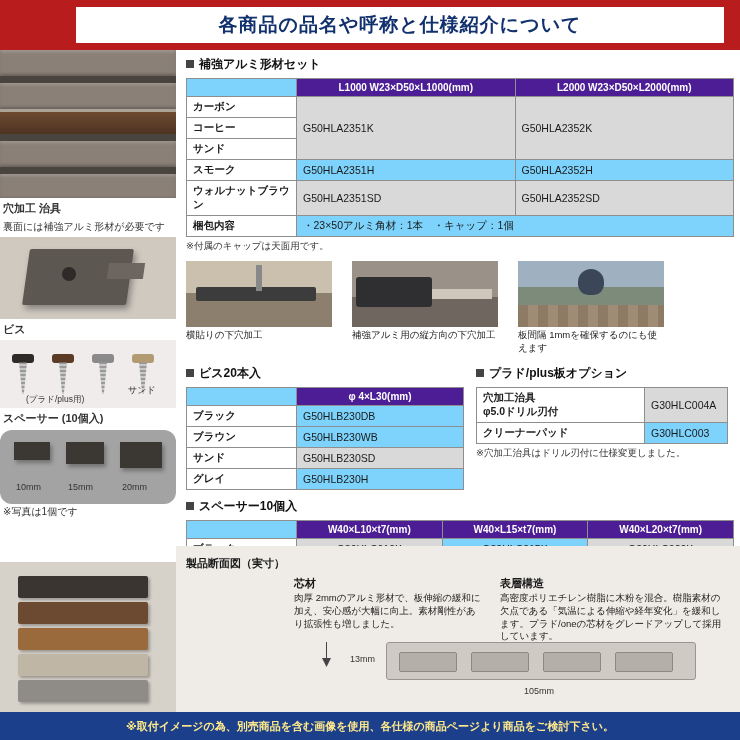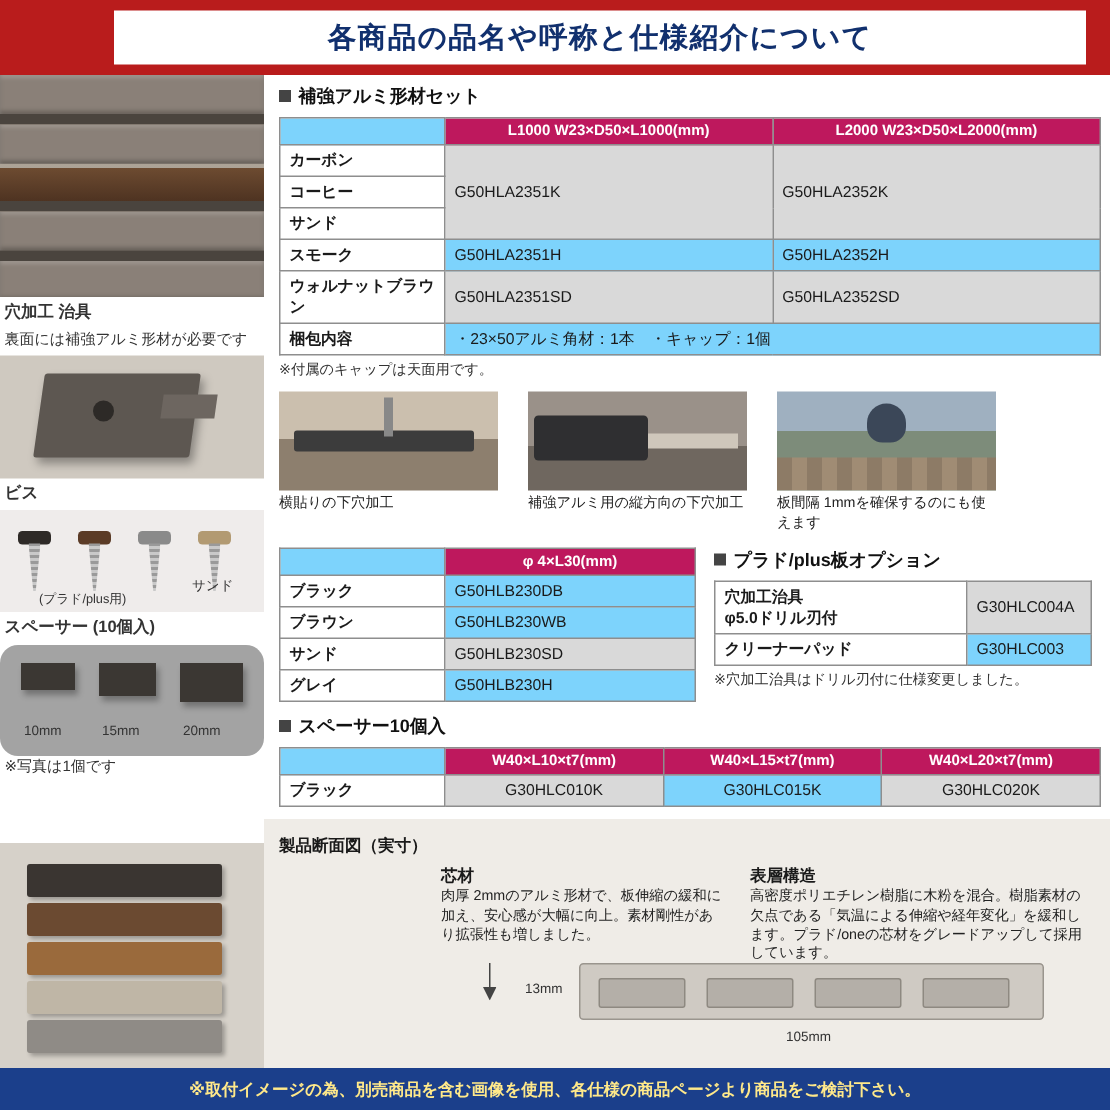--- a/index.html
+++ b/index.html
@@ -87,21 +87,21 @@
     box-shadow:2px 2px 3px rgba(0,0,0,.28);
   }
   
   .content { position:absolute; left:186px; top:56px; width:548px; }
   .sec-title { font-size:12px; font-weight:bold; margin:0 0 5px 0; color:#111; }
   .sec-title .sq {
     display:inline-block; width:8px; height:8px; background:#444; margin-right:5px;
   }
   table { border-collapse:collapse; width:100%; }
   td, th { border:1px solid #8e8e8e; font-size:10.5px; padding:3px 6px; }
-  .hdr { background:#be185d; color:#fff; text-align:center; font-weight:bold; font-size:10px; }
+  .hdr { background:#4c1d95; color:#fff; text-align:center; font-weight:bold; font-size:10px; }
   .lbl { background:#ffffff; font-weight:bold; width:110px; }
   .grey { background:#d9d9d9; }
   .white { background:#7dd3fc; }
   .note { font-size:9.5px; color:#333; margin-top:3px; }
   
   .strip { display:flex; gap:20px; margin-top:8px; }
   .strip .cell { width:146px; }
   .strip .img { height:66px; position:relative; overflow:hidden; }
   .strip .txt { font-size:9.5px; margin-top:2px; color:#222; }
   
@@ -263,20 +263,23 @@
       <div class="img" style="background:linear-gradient(180deg,#9fb0c0 0 40%,#7d8c7a 40% 100%);">
         <div style="position:absolute;left:60px;top:8px;width:26px;height:26px;background:#3b4758;border-radius:50% 50% 40% 40%;"></div>
         <div style="position:absolute;left:0;top:44px;width:146px;height:22px;background:repeating-linear-gradient(90deg,#8d7b66 0 10px,#a08c74 10px 20px);"></div>
       </div>
       <div class="txt">板間隔 1mmを確保するのにも使えます</div>
     </div>
   </div>
 
   <div class="two">
     <div style="width:278px;">
+      <div class="sec-title">
+        <span class="sq"></span><span>ビス20本入</span>
+      </div>
       <table>
         <tbody>
             <tr>
           <td class="lbl white"></td>
           <td class="hdr">φ 4×L30(mm)</td>
         </tr>
         <tr>
           <td class="lbl">ブラック</td>
           <td class="white">G50HLB230DB</td>
         </tr>

